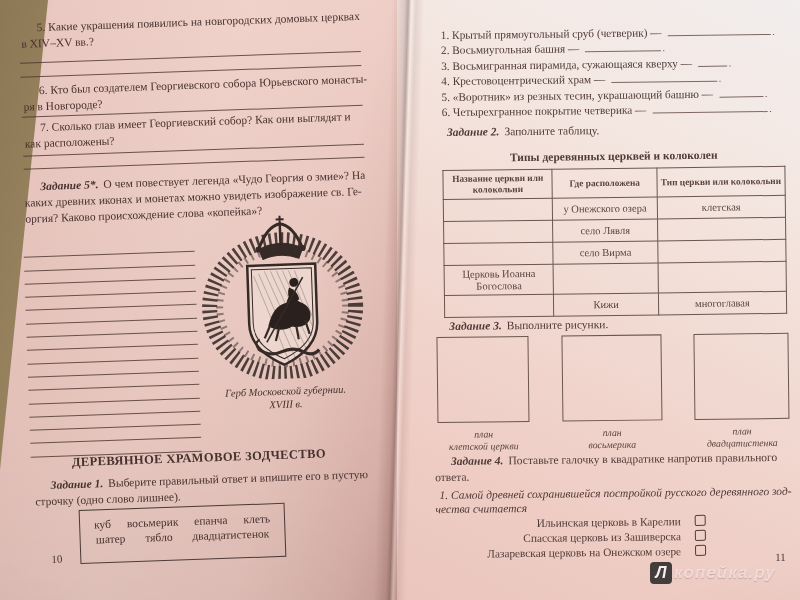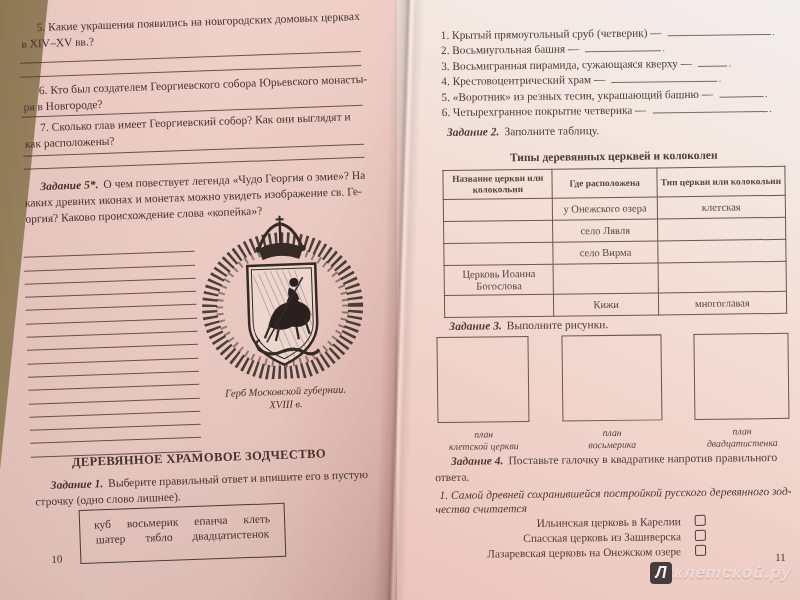--- a/index.html
+++ b/index.html
@@ -328,16 +328,16 @@
     </div>
 
     <div class="abs pagenum" style="left:772px; top:553px">11</div>
   </div>
 
   <div class="gutter"></div>
   <div class="vignette"></div>
 
   <div class="watermark">
     <span class="wm-logo">Л</span>
-    <span class="wm-text">клетской.ру</span>
+    <span class="wm-text">копейка.ру</span>
   </div>
 
 </div>
 
 </body></html>

